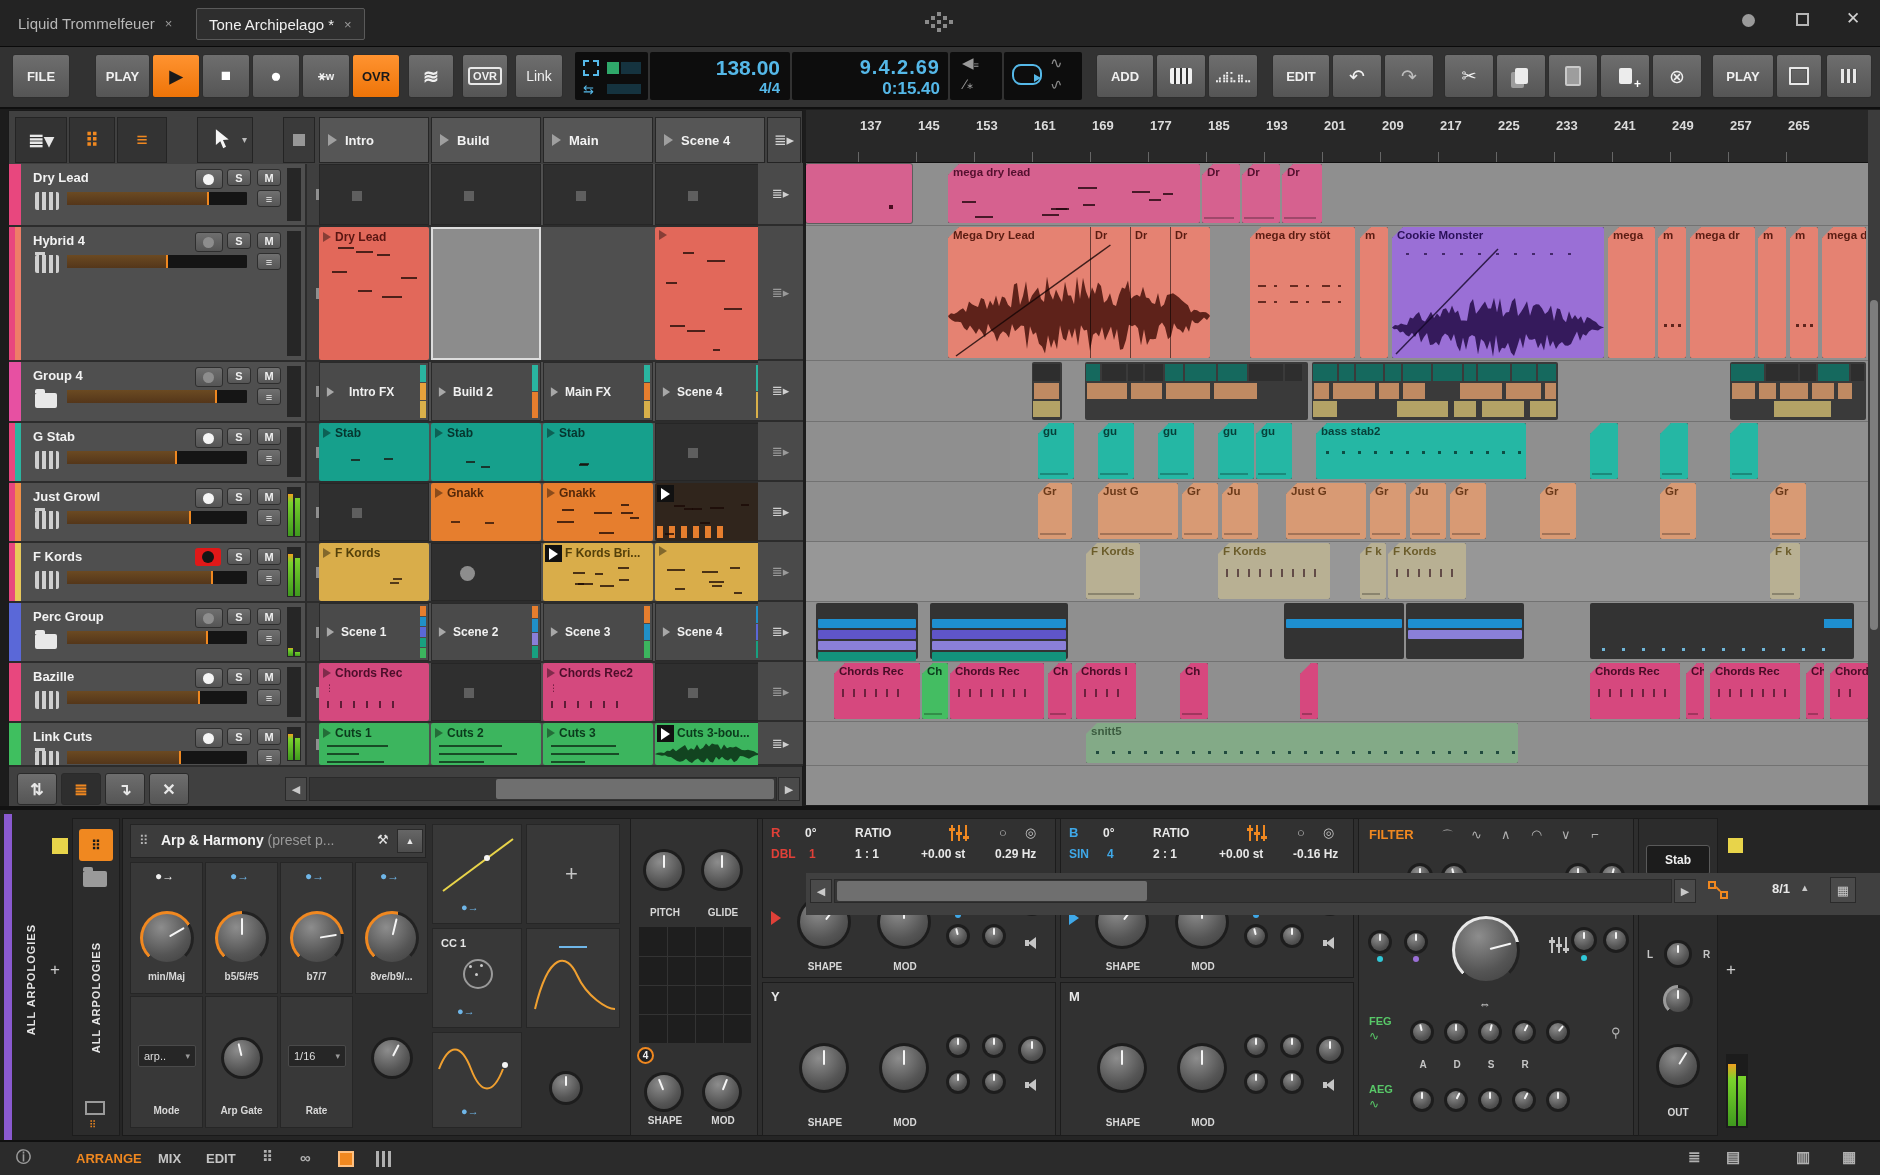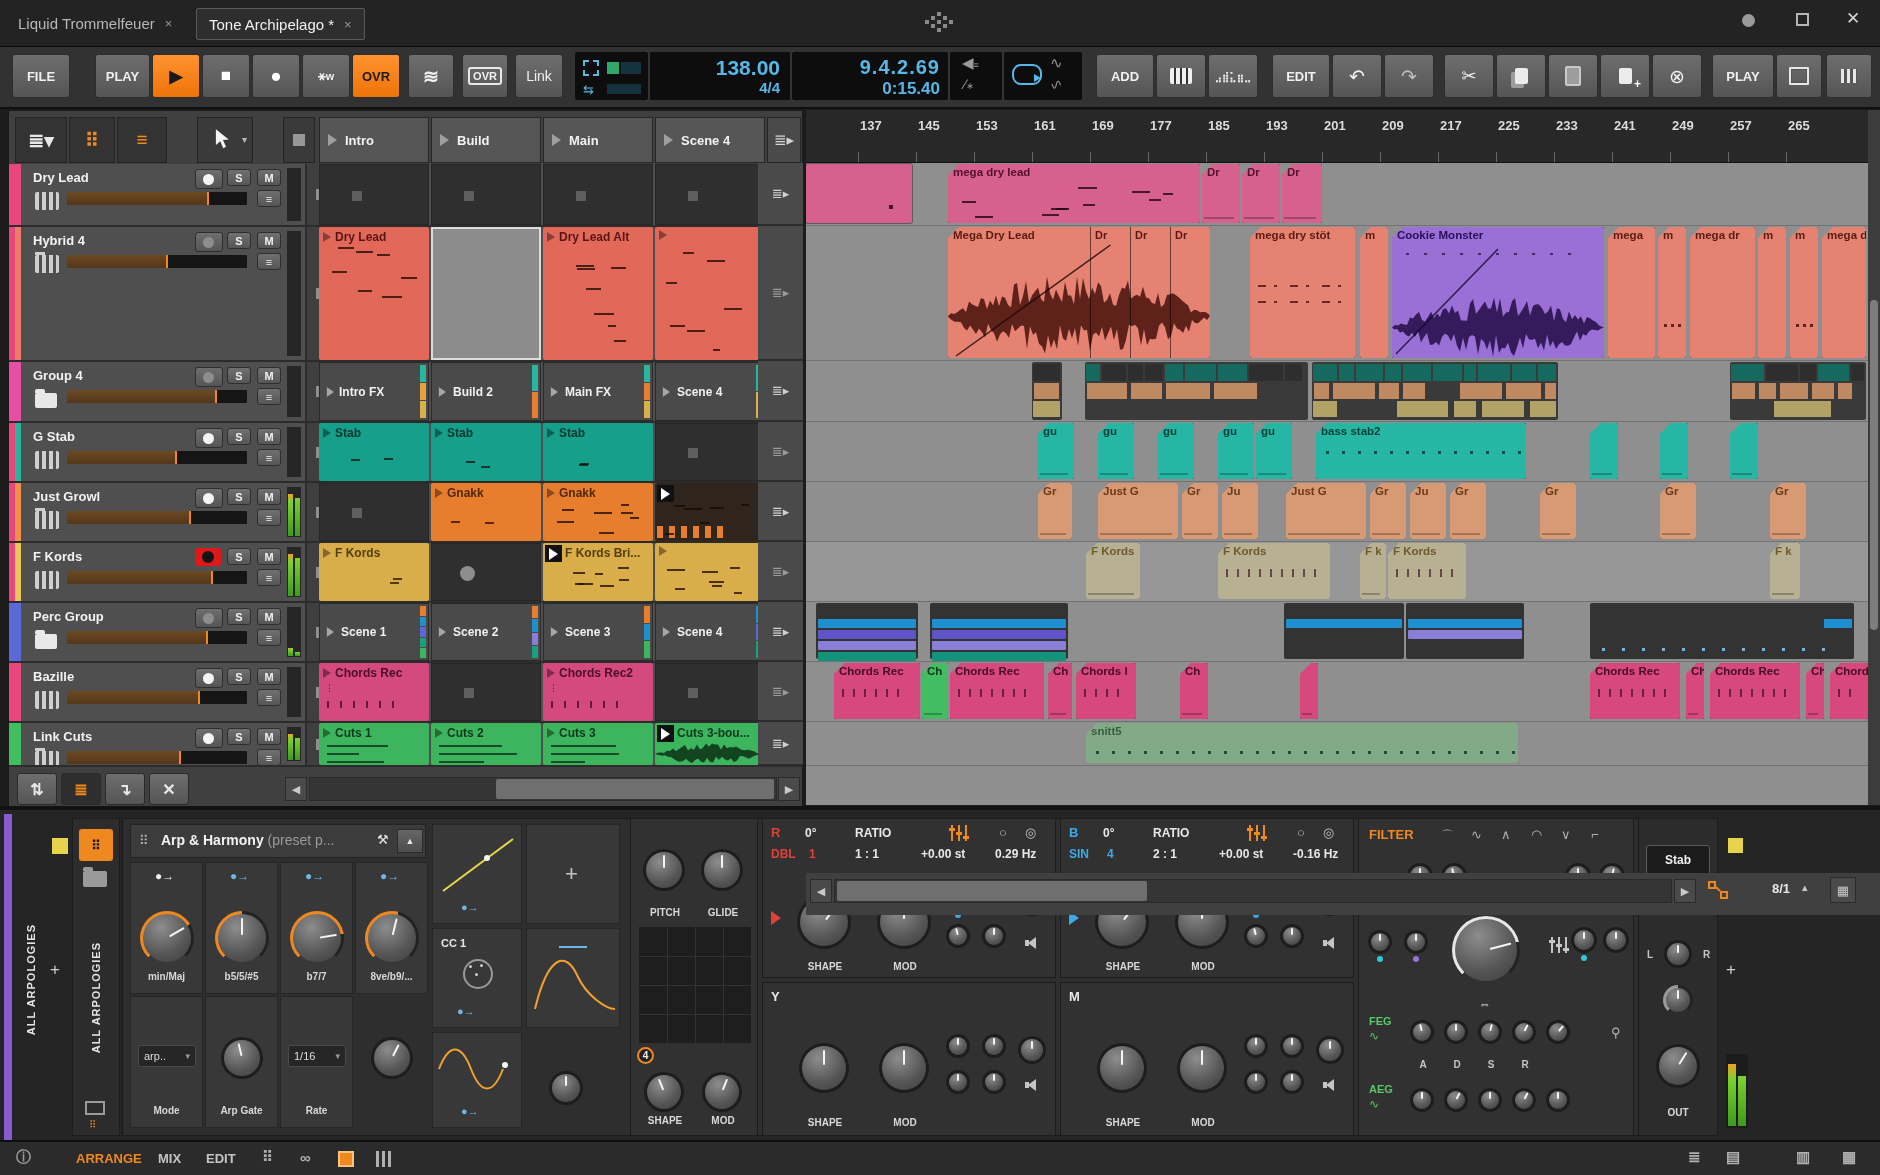--- a/index.html
+++ b/index.html
@@ -250,35 +250,20 @@
             <div style="position: absolute; left: 58.4623px; top: 27.1944px; width: 13.0289px; height: 2px; background: rgba(25, 8, 4, 0.75);"></div>
             <div style="position: absolute; left: 82.4585px; top: 49.6055px; width: 15.7469px; height: 2px; background: rgba(25, 8, 4, 0.75);"></div>
             <div style="position: absolute; left: 63.2555px; top: 68.8569px; width: 19.9882px; height: 2px; background: rgba(25, 8, 4, 0.75);"></div>
             <div style="position: absolute; left: 36.6869px; top: 23.6985px; width: 17.5859px; height: 2px; background: rgba(25, 8, 4, 0.75);"></div>
             <div style="position: absolute; left: 38.5858px; top: 62.8804px; width: 14.3734px; height: 2px; background: rgba(25, 8, 4, 0.75);"></div>
             <div style="position: absolute; left: 18.7857px; top: 20.1526px; width: 16.1841px; height: 2px; background: rgba(25, 8, 4, 0.75);"></div>
             <div style="position: absolute; left: 13.1198px; top: 44.265px; width: 14.8512px; height: 2px; background: rgba(25, 8, 4, 0.75);"></div>
           </div>
         </div>
         <div style="position: absolute; left: 422px; top: 0px; width: 110px; height: 100%; background: rgb(140, 140, 140); border: 2px solid rgb(220, 220, 220); box-sizing: border-box;"></div>
-        <div style="position: absolute; left: 534px; top: 0px; width: 110px; height: 100%;">
-          <div style="position: absolute; inset: 0px; background: rgb(226, 104, 90); border-radius: 2px;">
-            <div style="position: absolute; left: 4px; top: 3px; display: flex; align-items: center; gap: 4px; font-size: 12px; font-weight: bold; color: rgb(90, 22, 18); white-space: nowrap;">
-              <div class="ctri" style="border-left-color: rgba(0, 0, 0, 0.4);"></div>
-              <span>Dry Lead Alt</span>
-            </div>
-            <div style="position: absolute; left: 65.32px; top: 97.7355px; width: 7.30368px; height: 2px; background: rgba(25, 8, 4, 0.75);"></div>
-            <div style="position: absolute; left: 33.4427px; top: 38.3178px; width: 17.5187px; height: 2px; background: rgba(25, 8, 4, 0.75);"></div>
-            <div style="position: absolute; left: 68.2553px; top: 39.9072px; width: 14.479px; height: 2px; background: rgba(25, 8, 4, 0.75);"></div>
-            <div style="position: absolute; left: 33.5909px; top: 41.2534px; width: 18.0181px; height: 2px; background: rgba(25, 8, 4, 0.75);"></div>
-            <div style="position: absolute; left: 51.2831px; top: 86.1066px; width: 19.9692px; height: 2px; background: rgba(25, 8, 4, 0.75);"></div>
-            <div style="position: absolute; left: 71.1651px; top: 113.217px; width: 12.1657px; height: 2px; background: rgba(25, 8, 4, 0.75);"></div>
-            <div style="position: absolute; left: 43.0702px; top: 61.3338px; width: 14.4409px; height: 2px; background: rgba(25, 8, 4, 0.75);"></div>
-          </div>
-        </div>
         <div style="position: absolute; left: 646px; top: 0px; width: 110px; height: 100%;">
           <div style="position: absolute; inset: 0px; background: rgb(226, 104, 90); border-radius: 2px;">
             <div style="position: absolute; left: 4px; top: 3px; display: flex; align-items: center; gap: 4px; font-size: 12px; font-weight: bold; color: rgb(90, 22, 18); white-space: nowrap;">
               <div class="ctri" style="border-left-color: rgba(0, 0, 0, 0.4);"></div>
               <span></span>
             </div>
             <div style="position: absolute; left: 68.7489px; top: 80.506px; width: 18.4411px; height: 2px; background: rgba(25, 8, 4, 0.75);"></div>
             <div style="position: absolute; left: 51.9349px; top: 32.674px; width: 18.4045px; height: 2px; background: rgba(25, 8, 4, 0.75);"></div>
             <div style="position: absolute; left: 27.7551px; top: 25.4323px; width: 11.7245px; height: 2px; background: rgba(25, 8, 4, 0.75);"></div>
             <div style="position: absolute; left: 32.0429px; top: 102.531px; width: 18.2342px; height: 2px; background: rgba(25, 8, 4, 0.75);"></div>
@@ -303,21 +288,21 @@
         </div>
         <div class="volbar" style="position: absolute; left: 58px; top: 28px; width: 180px; height: 13px;">
           <div class="volfill" style="position: absolute; left: 0px; top: 0px; width: 82%; height: 100%;"></div>
         </div>
         <div class="sbtn" style="position: absolute; left: 248px; top: 26px;">≡</div>
         <div style="position: absolute; left: 278px; top: 4px; width: 14px; height: 51px; background: rgb(38, 38, 38);"></div>
         <div style="position: absolute; left: 296px; top: 0px; width: 32px; height: 100%; background: rgb(63, 63, 63); border-left: 2px solid rgb(44, 44, 44); border-right: 2px solid rgb(44, 44, 44); box-sizing: border-box; display: flex; align-items: center; justify-content: center;">
           <div class="stopsq" style="width: 11px; height: 11px; background: rgb(143, 143, 143);"></div>
         </div>
         <div style="position: absolute; left: 310px; top: 0px; width: 110px; height: 100%; background: rgb(74, 74, 74); border: 1px solid rgb(42, 42, 42); box-sizing: border-box;">
-          <div style="position: absolute; left: 6px; top: 21.5px; display: flex; align-items: center; gap: 4px; font-size: 12px; font-weight: bold; color: rgb(240, 240, 240); white-space: nowrap;">
+          <div style="position: absolute; left: 6px; top: 21.5px; display: flex; align-items: center; gap: 14px; font-size: 12px; font-weight: bold; color: rgb(240, 240, 240); white-space: nowrap;">
             <div class="tri" style="border-left-color: rgb(168, 168, 168); transform: scale(0.8);"></div>
             <span>Intro FX</span>
           </div>
           <div style="position: absolute; right: 2px; top: 2px; bottom: 2px; width: 6px; display: flex; flex-direction: column; gap: 1px;">
             <div style="flex: 1 1 0%; background: rgb(42, 181, 160);"></div>
             <div style="flex: 1 1 0%; background: rgb(230, 162, 60);"></div>
             <div style="flex: 1 1 0%; background: rgb(217, 176, 74);"></div>
           </div>
         </div>
         <div style="position: absolute; left: 422px; top: 0px; width: 110px; height: 100%; background: rgb(74, 74, 74); border: 1px solid rgb(42, 42, 42); box-sizing: border-box;">

